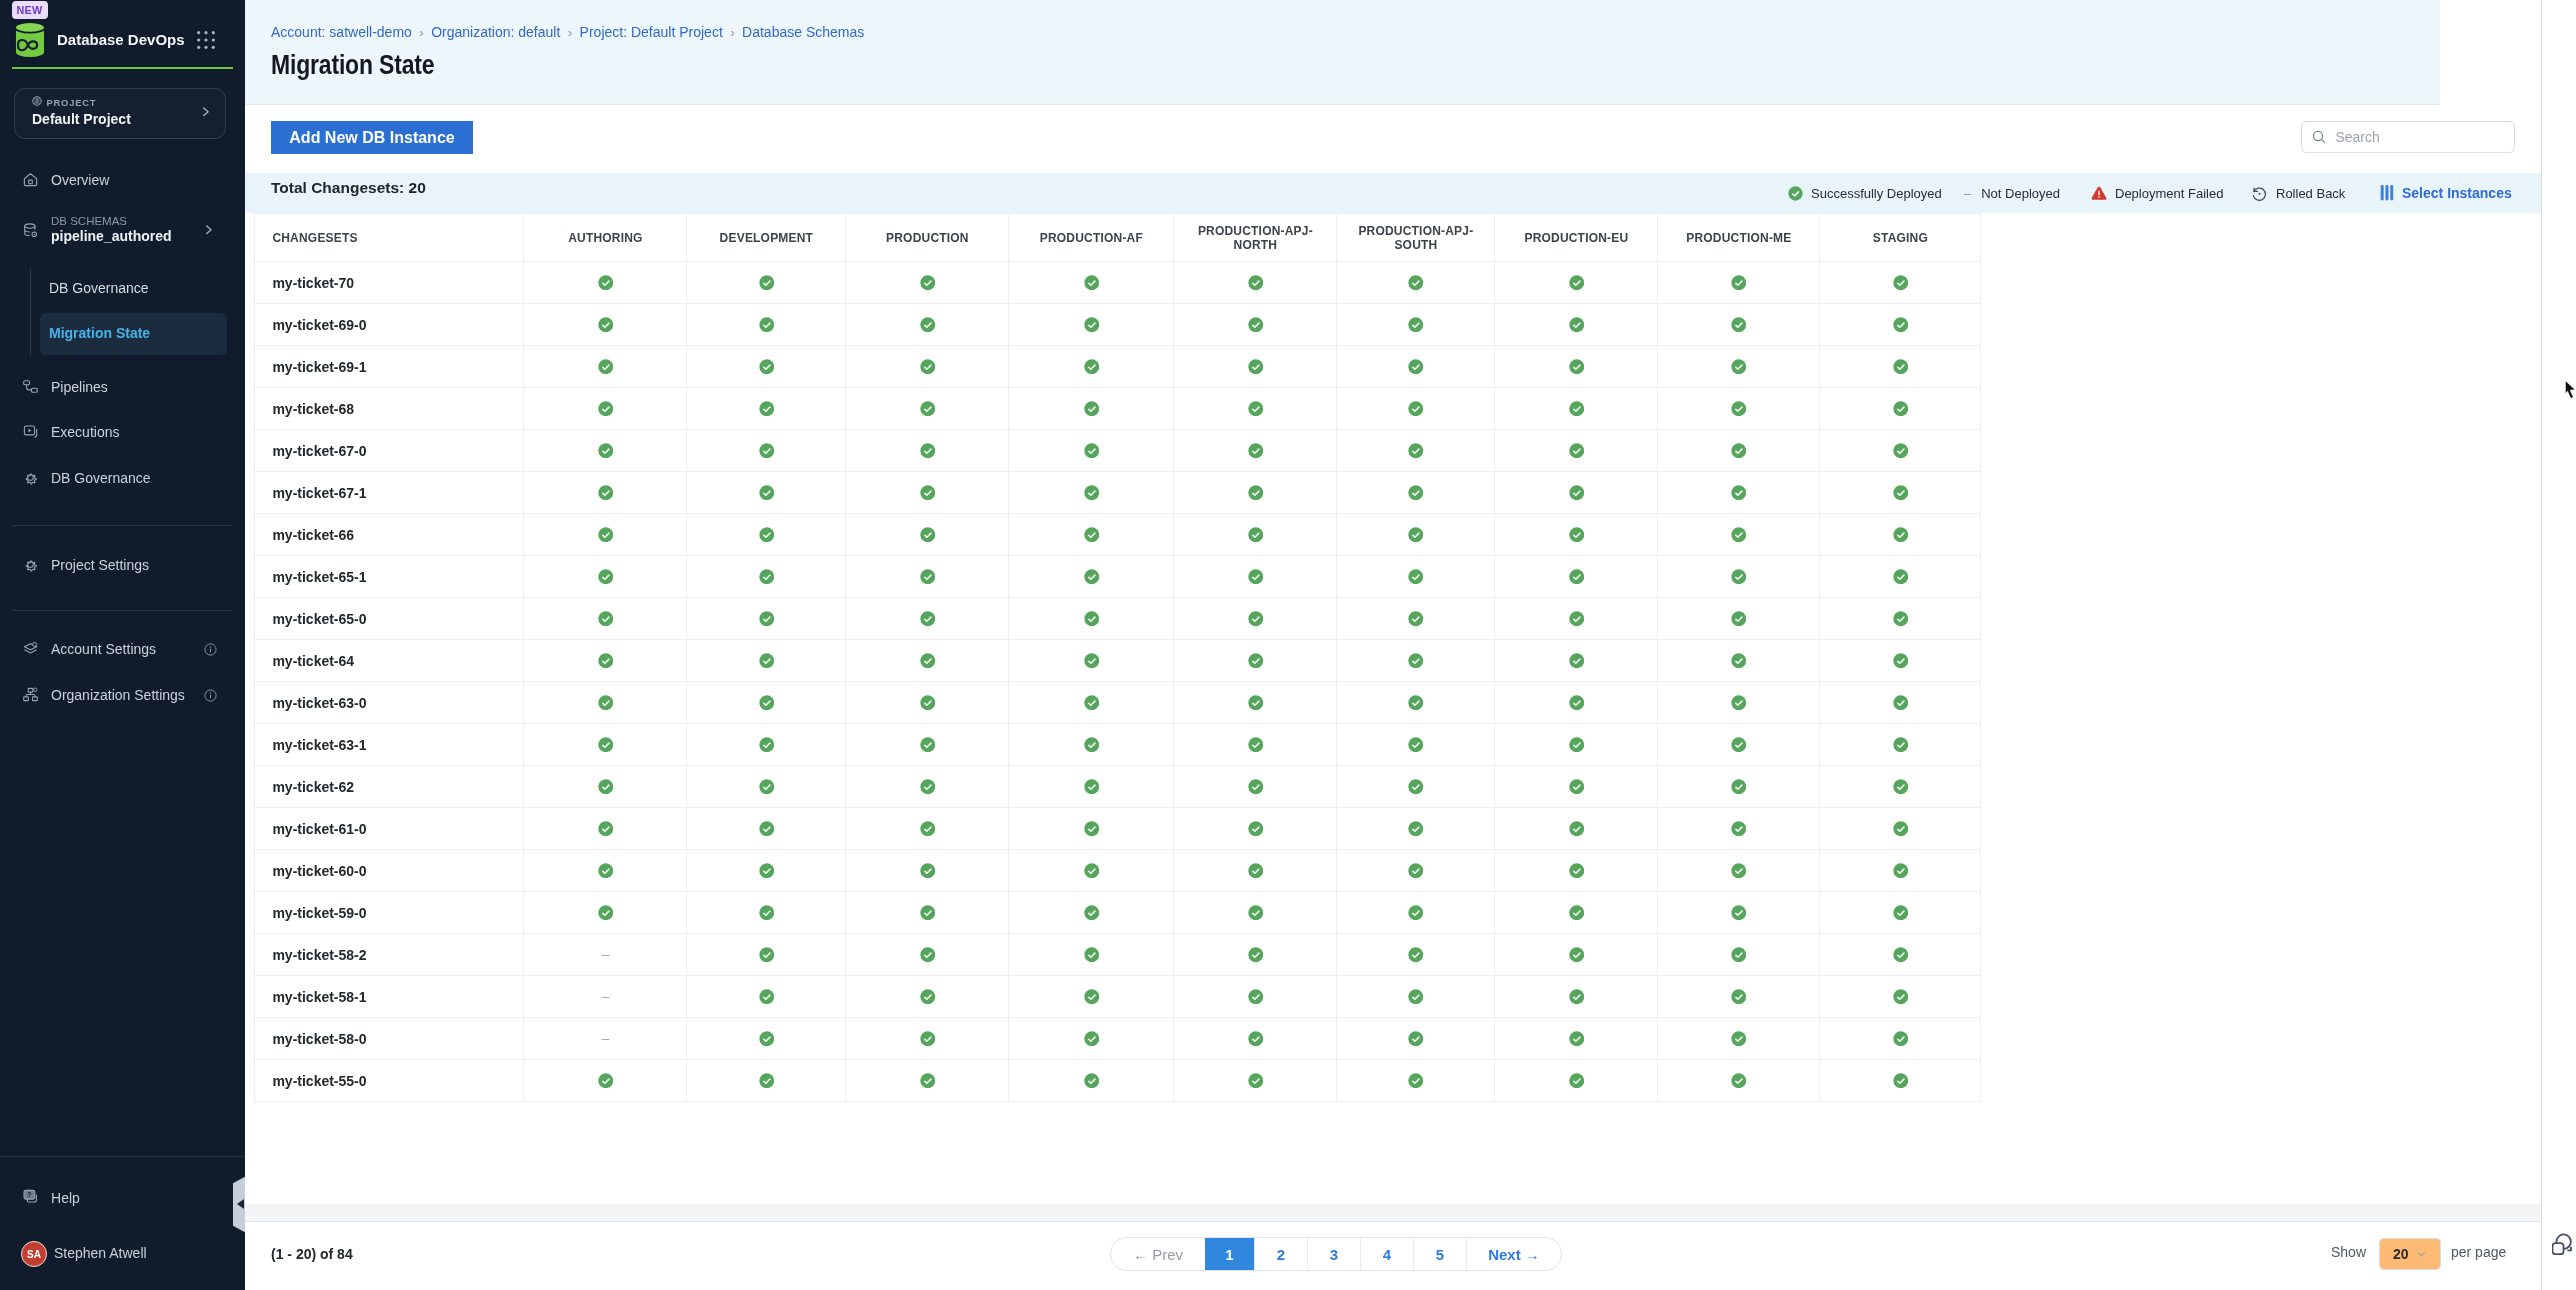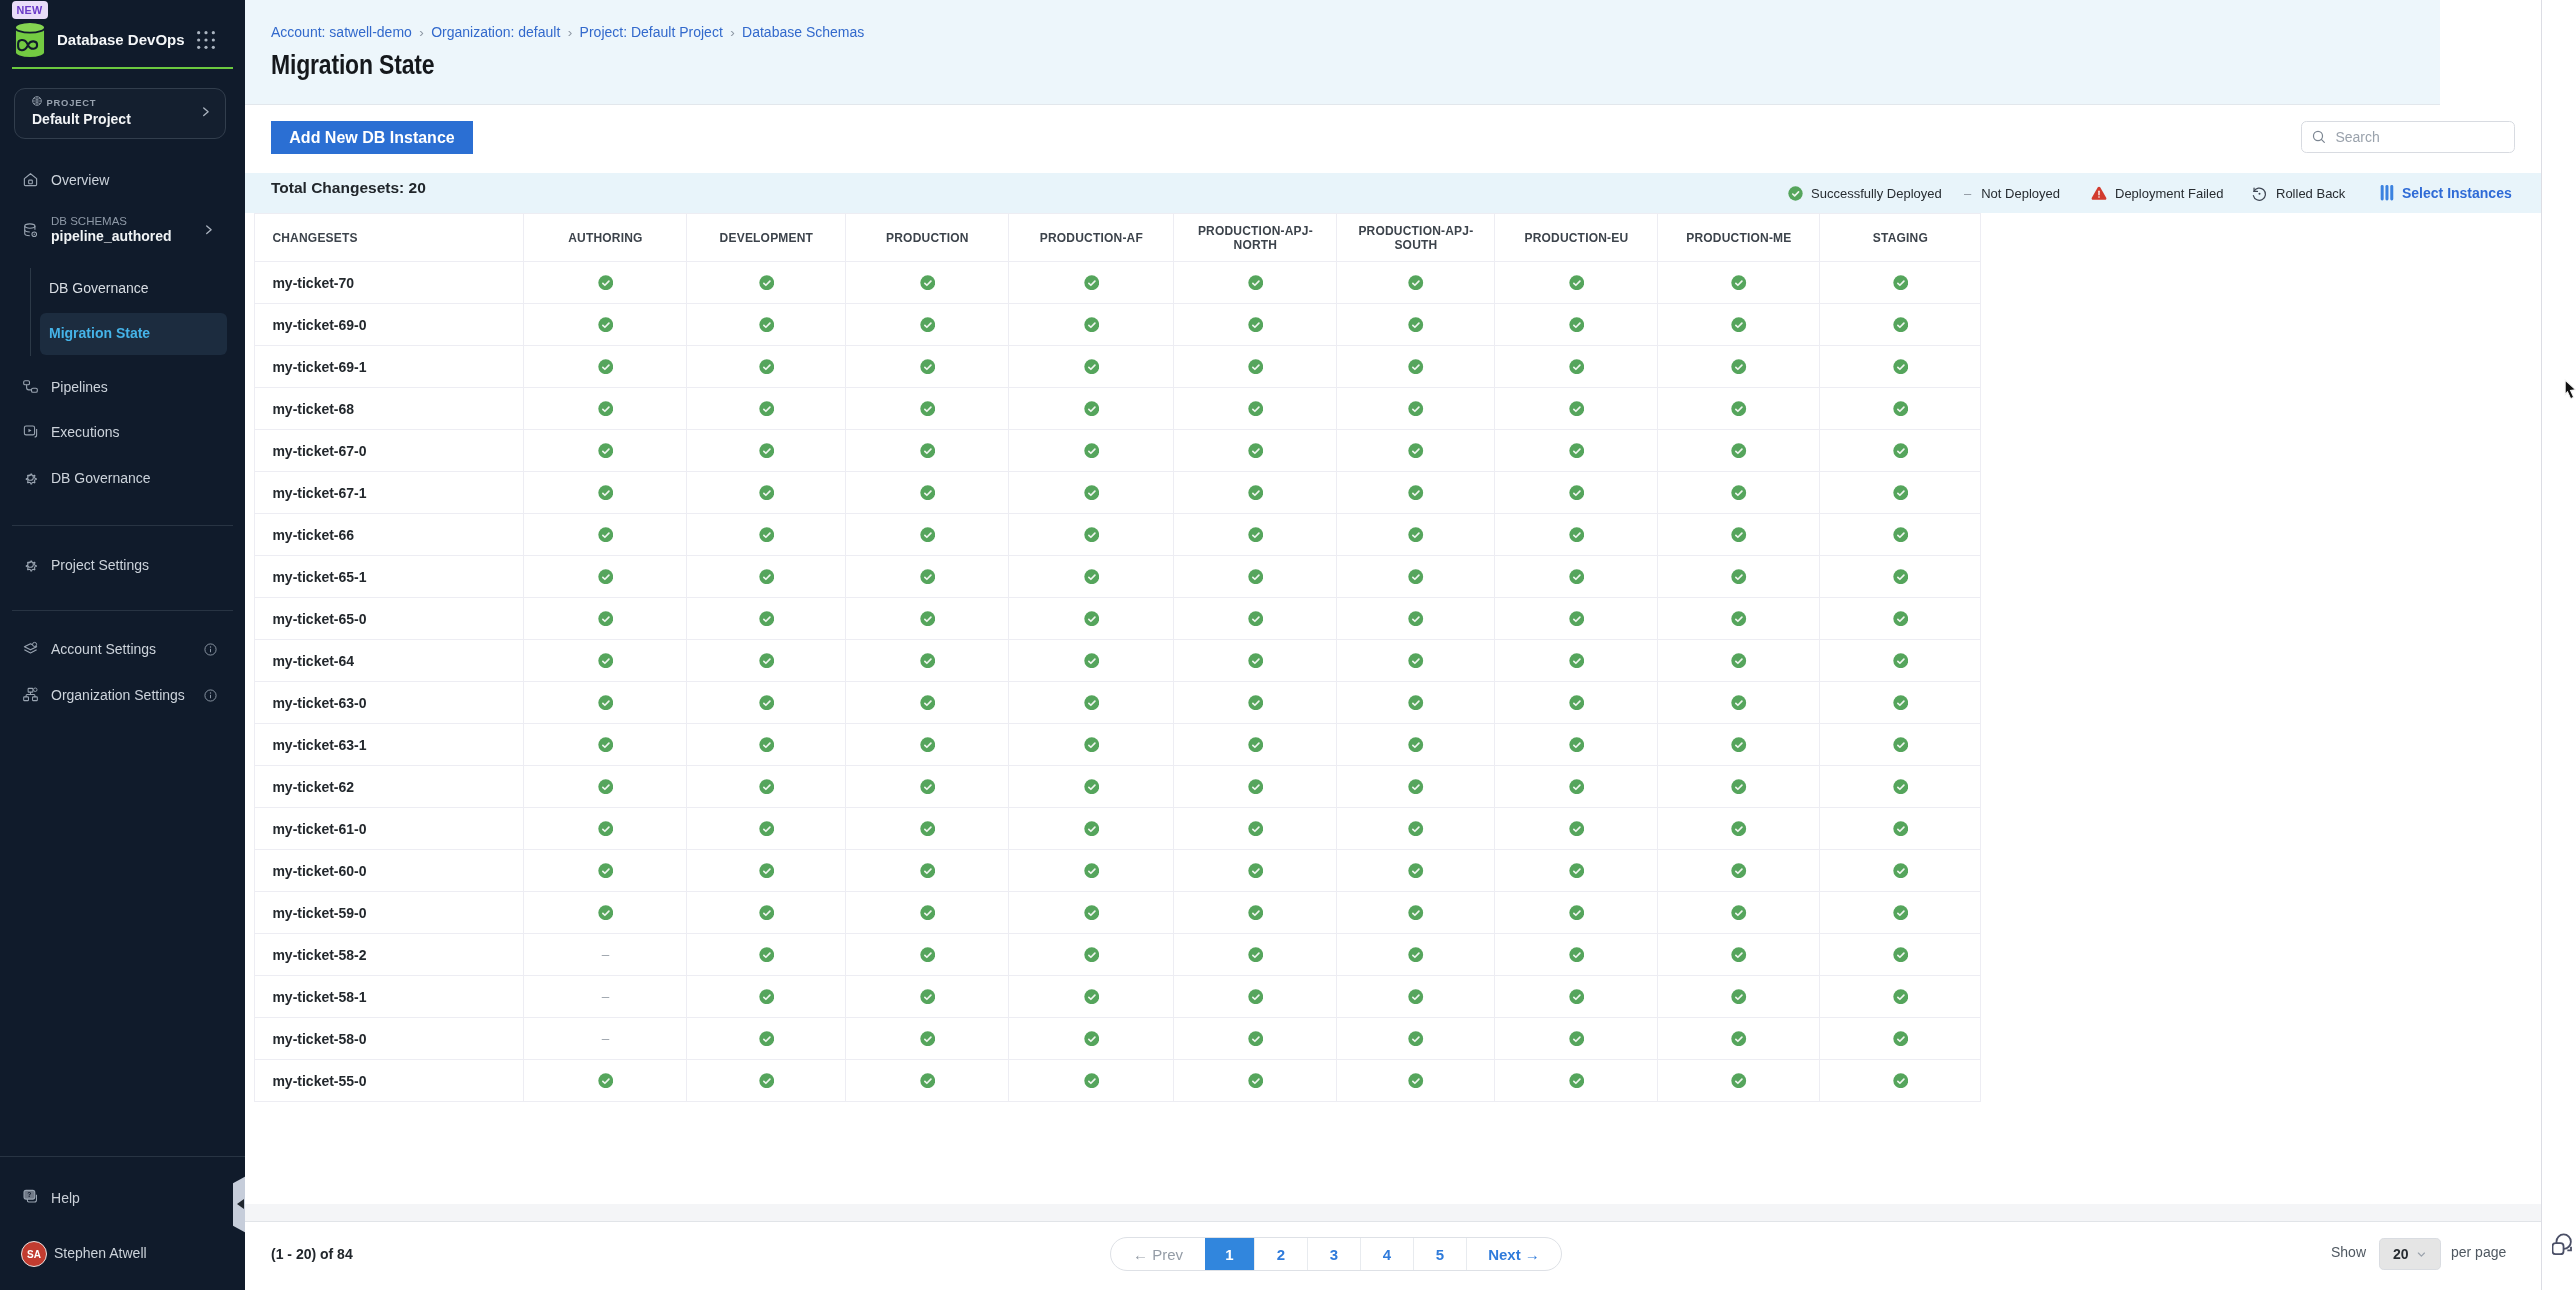--- a/index.html
+++ b/index.html
@@ -64,21 +64,21 @@
 .count{position:absolute;left:26px;top:1246px;font-size:14px;font-weight:700;color:#22272c}
 .pagin{position:absolute;left:865px;top:1237px;width:452px;height:34px;border:1px solid #dee1e6;border-radius:17.5px;
  background:#fff;display:flex;align-items:stretch;overflow:hidden;font-size:15px}
 .pagin>div{display:flex;align-items:center;justify-content:center}
 .pprev{width:94px;color:#949ca6}
 .pactive{width:49px;background:#3186dd;color:#fff;font-weight:700}
 .pnum{width:53px;color:#2f7bdb;border-left:1px solid #e8ebef;font-weight:700}
 .pnext{flex:1;color:#2f7bdb;border-left:1px solid #e8ebef;font-weight:700}
 .show{position:absolute;left:2086px;top:1244px;font-size:14px;color:#4f5861}
 .selbox{position:absolute;left:2134px;top:1238px;width:62px;height:32px;border:1px solid #d9dce1;border-radius:4.7px;
- background:#e5e5e5;display:flex;align-items:center;justify-content:center;font-size:14px;font-weight:700;color:#272c31}
+ background:#fdba74;display:flex;align-items:center;justify-content:center;font-size:14px;font-weight:700;color:#272c31}
 .perpage{position:absolute;left:2206px;top:1244px;font-size:14px;color:#4f5861}
 .vline{position:absolute;left:2296px;top:0;width:1px;height:1291px;background:#dcdde4}
 .headset{position:absolute;left:2307px;top:1233px}
 .cursor{position:absolute;left:2319px;top:379px}
 </style></head><body>
 <aside id="sb">
 <div class="newbadge">NEW</div>
     <div class="logo"><svg width="36" height="38" viewBox="0 0 53 56" fill="none">
 <path d="M4.5 9.5v37c0 4.4 9.8 8 22 8s22-3.6 22-8v-37" fill="#74cb42"></path>
 <path d="M4.5 9.5v37c0 4.4 9.8 8 22 8s22-3.6 22-8v-37" stroke="#101b2b" stroke-width="2.6"></path>

